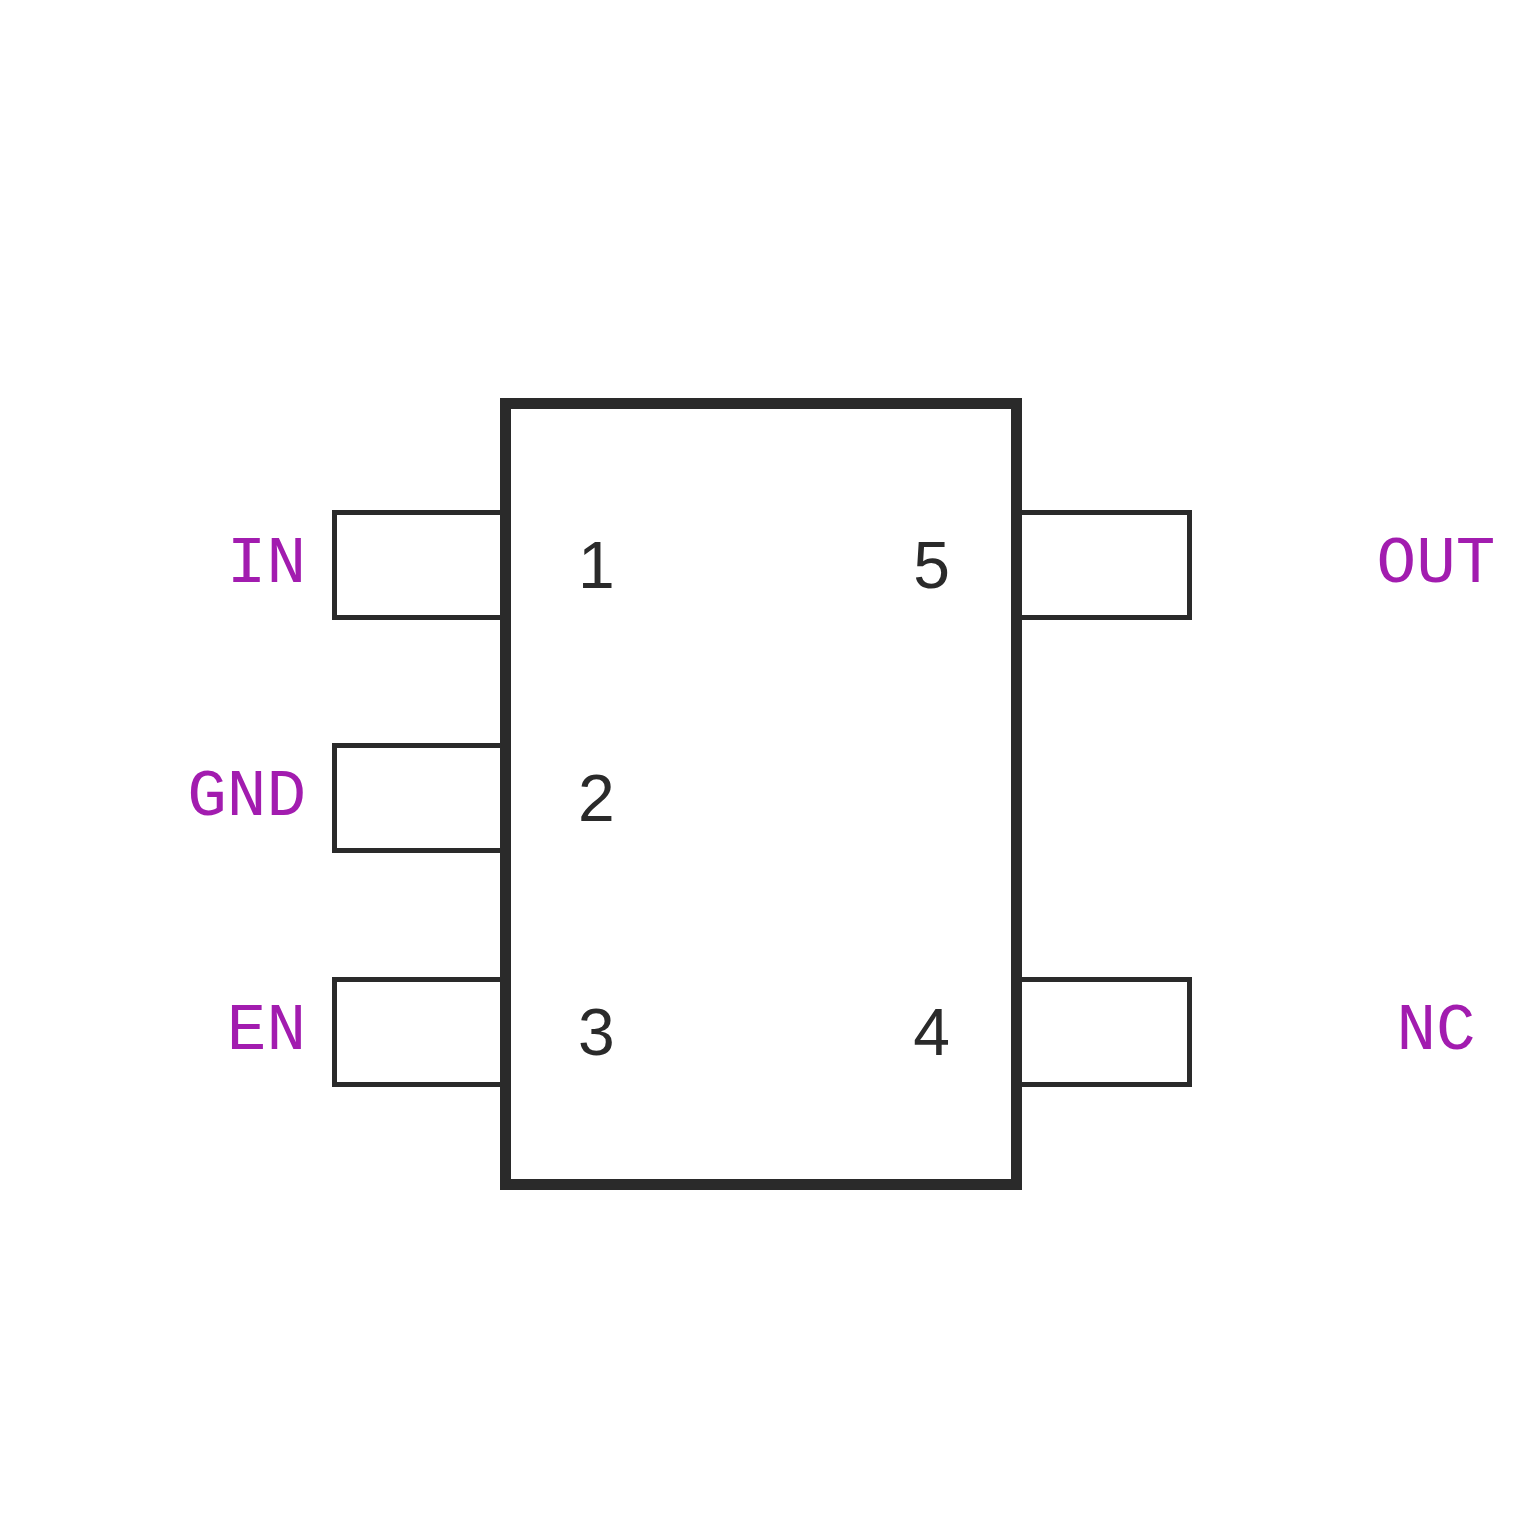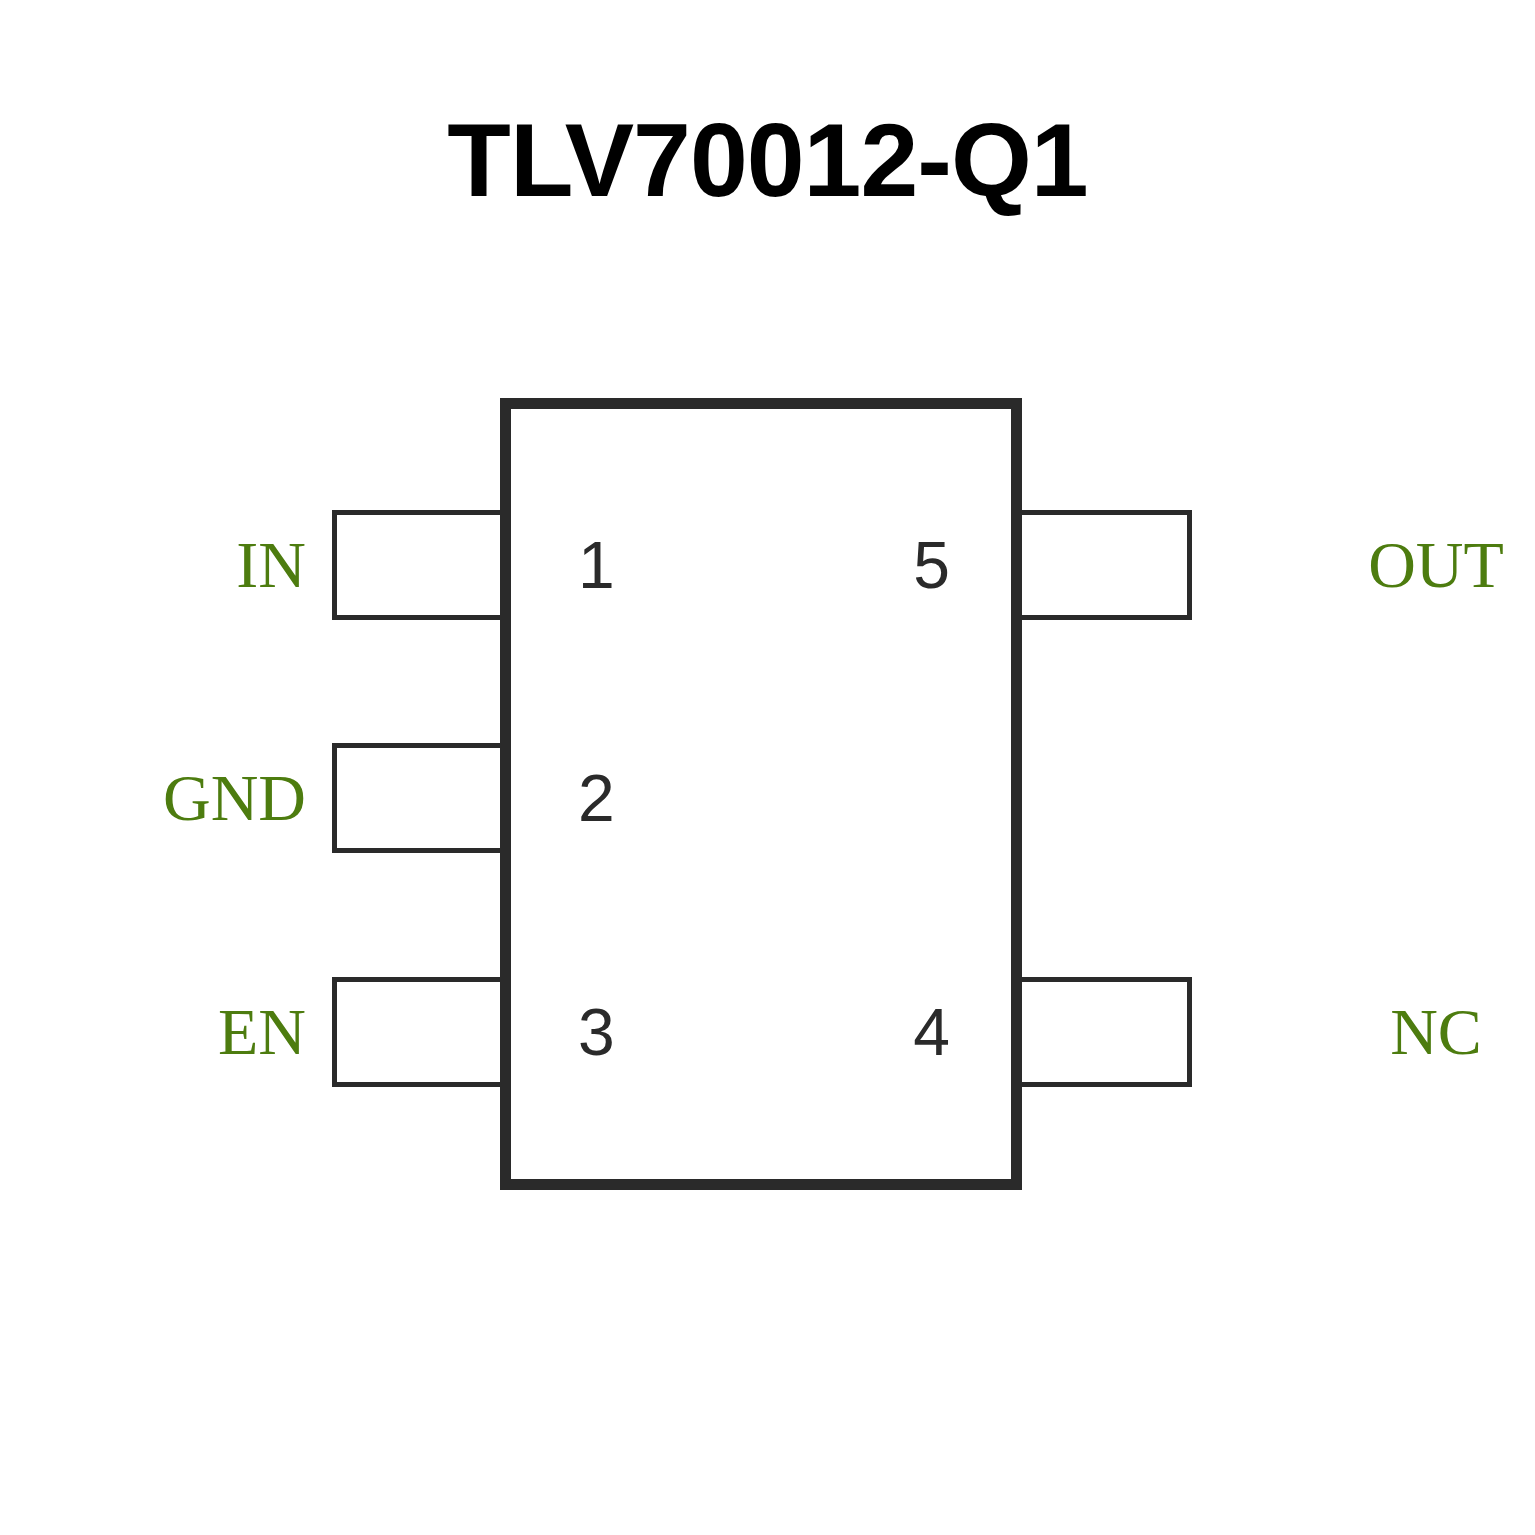--- a/index.html
+++ b/index.html
@@ -72,24 +72,24 @@
     height: 110px;
     z-index: 5;
     white-space: nowrap;
   }
   .pin-number.num-left  { left: 578px; text-align: left; }
   .pin-number.num-right { left: 822px; width: 128px; text-align: right; }
 
   
   .pin-label {
     position: absolute;
-    font-family: Liberation Serif, serif;
+    font-family: Liberation Mono, monospace;
     font-weight: normal;
     font-size: 66px;
-    color: #4d7c0f;
+    color: #a21caf;
     line-height: 110px;
     height: 110px;
     z-index: 5;
     white-space: nowrap;
   }
   .pin-label.label-left {
     left: 40px;
     width: 266px;
     text-align: right;
   }
@@ -97,21 +97,20 @@
     left: 1296px;
     width: 280px;
     text-align: center;
   }
 </style>
 </head>
 <body>
 
 <div id="canvas">
 
-  <div id="part-title">TLV70012-Q1</div>
 
   <div class="pin-rect left row-top"></div>
   <div class="pin-rect left row-middle"></div>
   <div class="pin-rect left row-bottom"></div>
 
   <div class="pin-rect right row-top"></div>
   <div class="pin-rect right row-bottom"></div>
 
   <div id="ic-body"></div>
 

